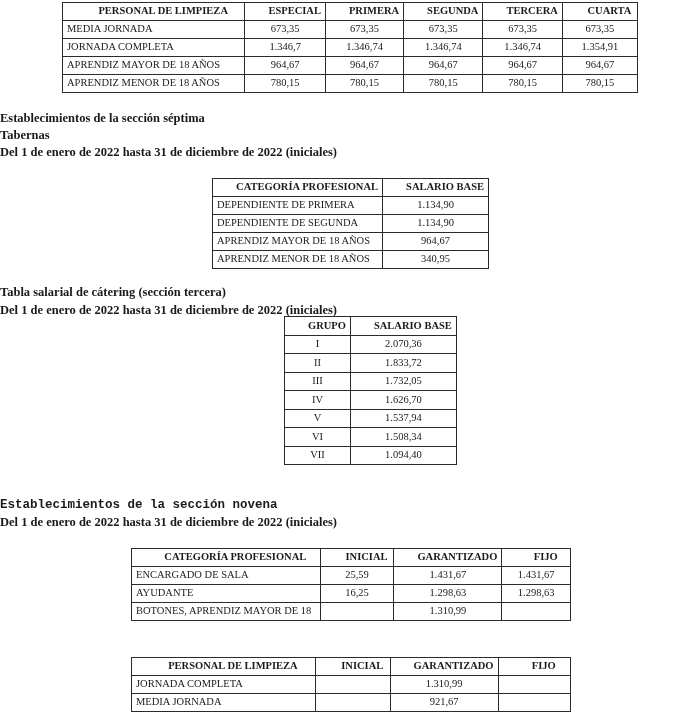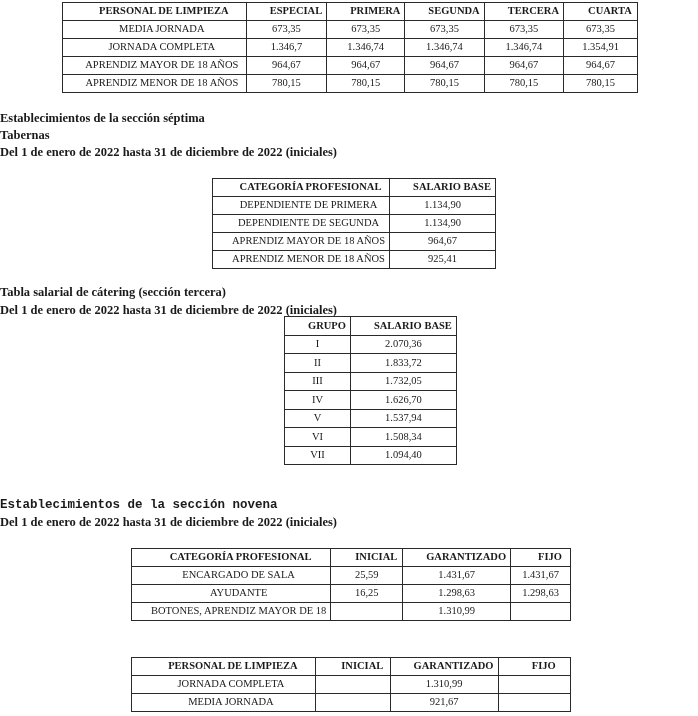--- a/index.html
+++ b/index.html
@@ -15,21 +15,21 @@
       line-height: 1;
     }
     td, th {
       border: 1px solid #2a2a2a;
       padding: 0 4px;
       height: 17px;
       white-space: nowrap;
       overflow: hidden;
     }
     th { font-weight: bold; text-align: center; font-size: 10.5px; padding-left: 23px; }
-    td.lbl { text-align: center; padding-left: 19px; }
+    td.lbl { text-align: left; padding-left: 4px; }
     td.num { text-align: center; margin-top: 20px; }
     .heading {
       position: absolute; left: 0; width: 698px;
       text-align: left; font-weight: bold; font-size: 12.5px; line-height: 17px;
     }
 
     
     #t1 { left: 62px; top: 2px; width: 576px; }
     #t1 col.c0 { width: 192px; } #t1 col.cx { width: 76.8px; }
     
@@ -127,21 +127,21 @@
     <tr>
       <td class="lbl">DEPENDIENTE DE SEGUNDA</td>
       <td class="num">1.134,90</td>
     </tr>
     <tr>
       <td class="lbl">APRENDIZ MAYOR DE 18 AÑOS</td>
       <td class="num">964,67</td>
     </tr>
     <tr>
       <td class="lbl">APRENDIZ MENOR DE 18 AÑOS</td>
-      <td class="num">925,41</td>
+      <td class="num">340,95</td>
     </tr>
   </tbody>
 </table>
 
 <div class="heading" style="top:284px;">Tabla salarial de cátering (sección tercera)</div>
 <div class="heading" style="top:302px;">Del 1 de enero de 2022 hasta 31 de diciembre de 2022 (iniciales)</div>
 
 <table id="t3">
   <colgroup>
       <col class="c0">

